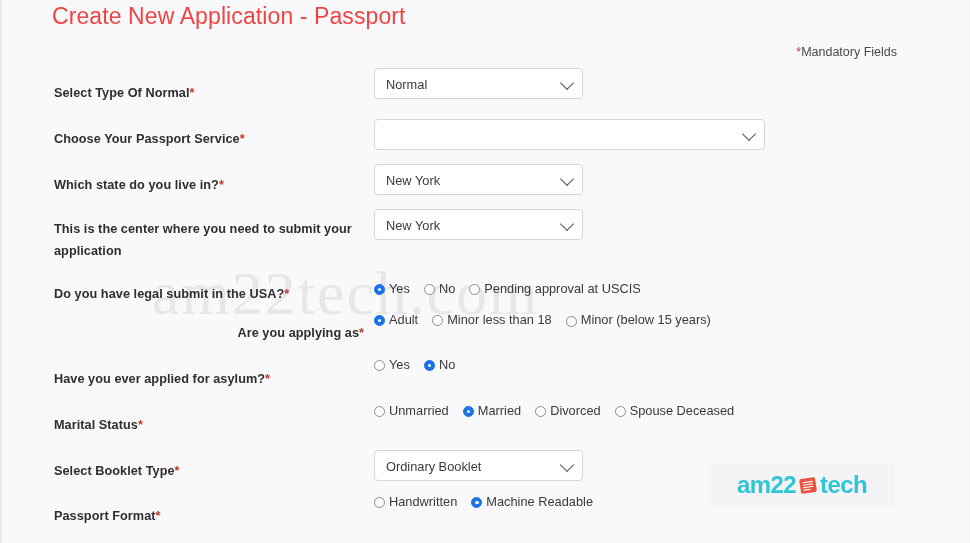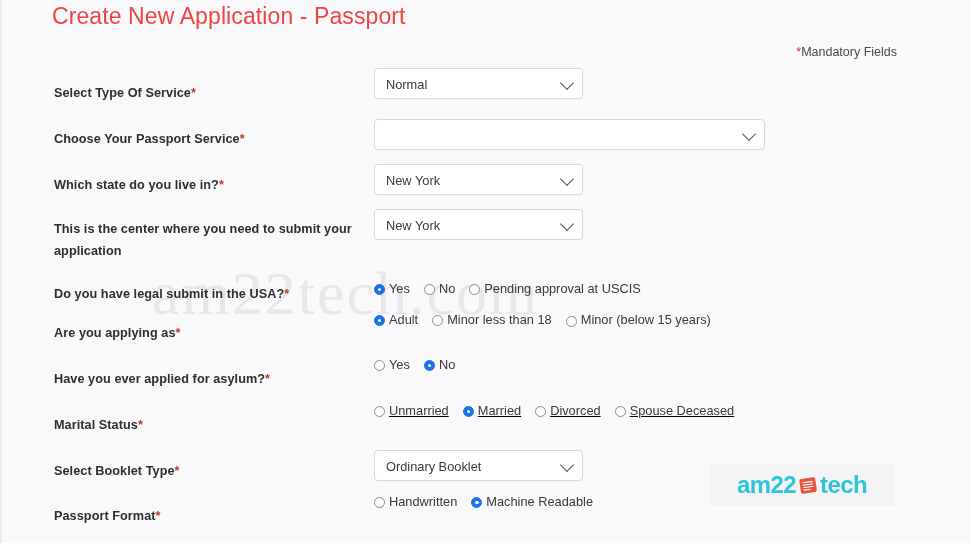--- a/index.html
+++ b/index.html
@@ -164,21 +164,21 @@
 <div class="page">
 
   <div class="watermark">am22tech.com</div>
 
   <div class="title">Create New Application - Passport</div>
 
   <div class="mandatory"><span class="star">*</span><span>Mandatory Fields</span></div>
 
   <div class="form" id="form-rows">
       <div class="row">
-        <div class="lbl" style="top: 82px; width: 310px;"><span>Select Type Of Service</span><span class="star">*</span></div>
+        <div class="lbl" style="top: 82px; width: 310px;"><span>Select Type Of Normal</span><span class="star">*</span></div>
         <div class="ctl" style="top: 68px;"><div class="select w-sm"><span>Normal</span><span class="chev"></span></div></div>
       </div>
       <div class="row">
         <div class="lbl" style="top: 128px; width: 310px;"><span>Choose Your Passport Service</span><span class="star">*</span></div>
         <div class="ctl" style="top: 119px;"><div class="select w-lg"><span class="chev"></span></div></div>
       </div>
       <div class="row">
         <div class="lbl" style="top: 174px; width: 310px;"><span>Which state do you live in?</span><span class="star">*</span></div>
         <div class="ctl" style="top: 164px;"><div class="select w-sm"><span>New York</span><span class="chev"></span></div></div>
       </div>
@@ -199,21 +199,21 @@
               <span class="rlabel">No</span>
             </label>
             <label class="ropt" style="margin-right: 14px;">
               <span class="rad"></span>
               <span class="rlabel">Pending approval at USCIS</span>
             </label>
           </div>
         </div>
       </div>
       <div class="row">
-        <div class="lbl" style="top: 322px; width: 310px;"><span>Are you applying as</span><span class="star">*</span></div>
+        <div class="lbl" style="top: 322px; width: 310px; text-align: right;"><span>Are you applying as</span><span class="star">*</span></div>
         <div class="ctl" style="top: 314px;">
           <div class="radios">
             <label class="ropt" style="margin-right: 14px;">
               <span class="rad on"></span>
               <span class="rlabel">Adult</span>
             </label>
             <label class="ropt" style="margin-right: 14px;">
               <span class="rad"></span>
               <span class="rlabel">Minor less than 18</span>
             </label>
@@ -234,21 +234,21 @@
             </label>
             <label class="ropt" style="margin-right: 14px;">
               <span class="rad on"></span>
               <span class="rlabel">No</span>
             </label>
           </div>
         </div>
       </div>
       <div class="row">
         <div class="lbl" style="top: 414px; width: 310px;"><span>Marital Status</span><span class="star">*</span></div>
-        <div class="ctl" style="top: 405px; text-decoration: underline;">
+        <div class="ctl" style="top: 405px;">
           <div class="radios">
             <label class="ropt" style="margin-right: 14px;">
               <span class="rad"></span>
               <span class="rlabel">Unmarried</span>
             </label>
             <label class="ropt" style="margin-right: 14px;">
               <span class="rad on"></span>
               <span class="rlabel">Married</span>
             </label>
             <label class="ropt" style="margin-right: 14px;">

